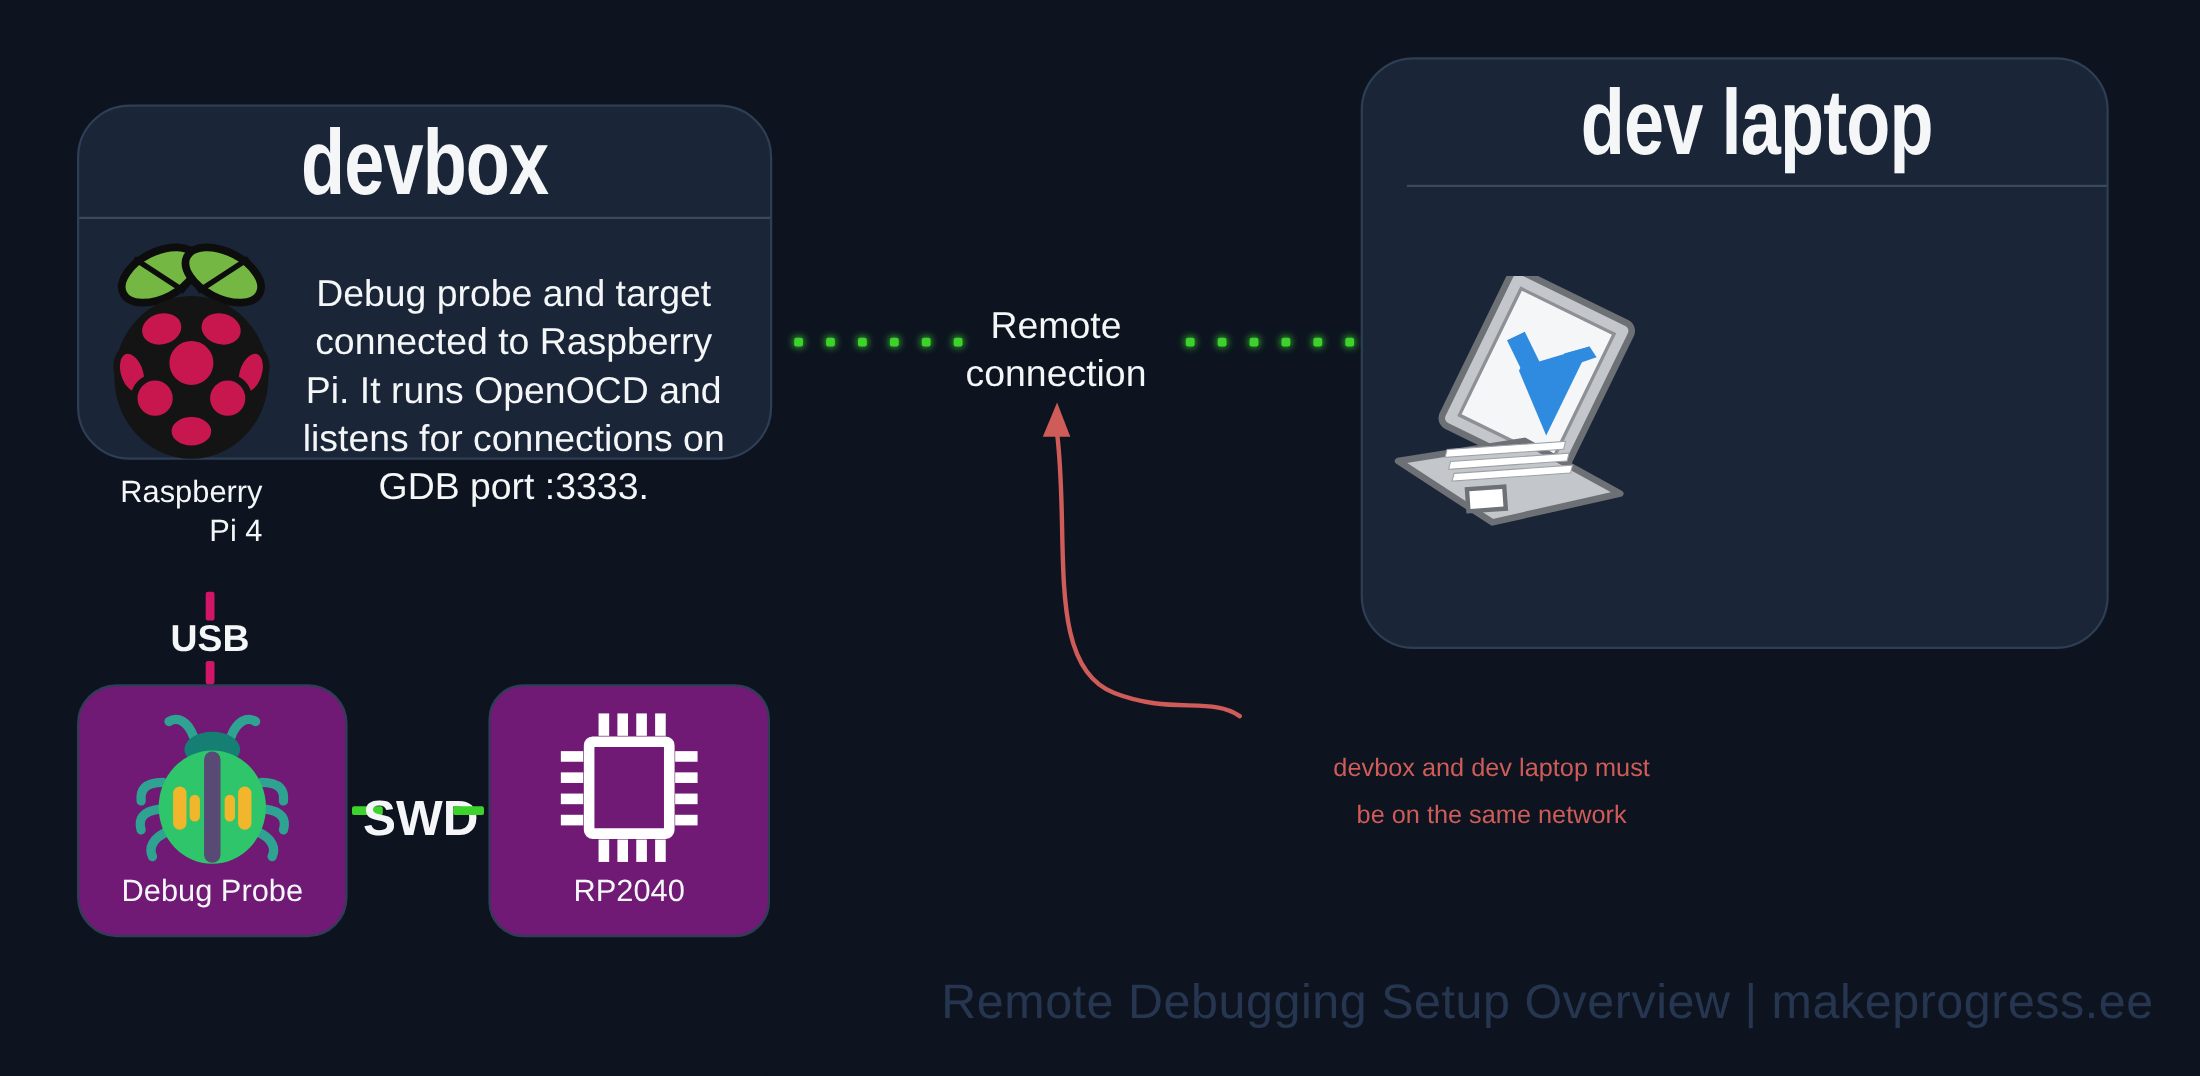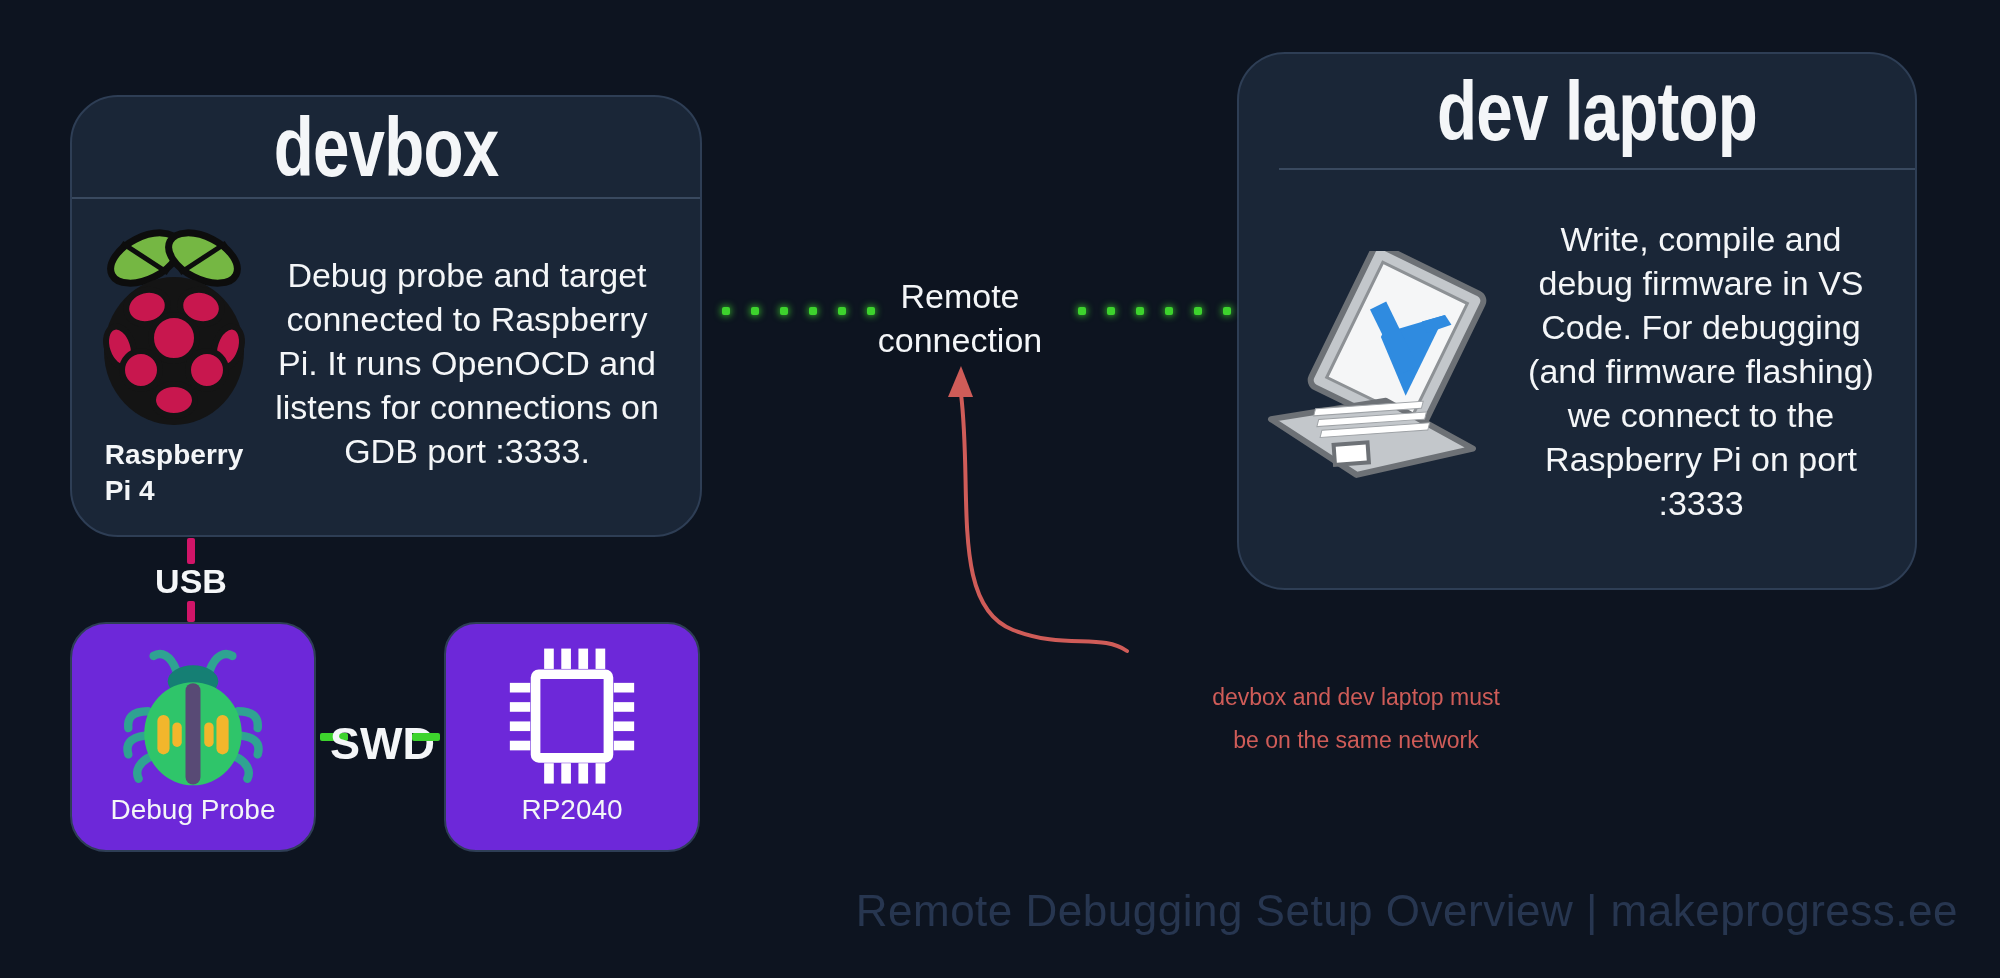--- a/index.html
+++ b/index.html
@@ -8,33 +8,33 @@
 
   
   .card{position:absolute;background:#1a2637;border:2px solid #2e3e55;border-radius:48px;
         box-sizing:border-box;display:flex;flex-direction:column;}
   .card-header{flex:0 0 auto;display:flex;align-items:center;justify-content:center;
                border-bottom:2px solid rgba(140,165,200,.28);}
   .card-title{font-weight:bold;font-size:84px;letter-spacing:-1px;
               transform:scaleX(.78);transform-origin:center;white-space:nowrap;}
   .card-body{flex:1;display:flex;align-items:center;}
 
-  #devbox-card{left:70px;top:95px;width:632px;height:442px;}
+  #devbox-card{left:70px;top:95px;width:632px;height:323px;}
   #devbox-card .card-header{height:100px;}
   #devbox-card .card-body{padding:10px 20px 18px 22px;}
 
   #laptop-card{left:1237px;top:52px;width:680px;height:538px;}
   #laptop-card .card-header{height:114px;margin-left:40px;}
   #laptop-card .card-body{padding:10px 16px 26px 14px;}
 
   .device-col{display:flex;flex-direction:column;align-items:center;flex:0 0 auto;}
-  .device-label{font-size:28px;line-height:36px;text-align:left;white-space:pre-line;margin-top:8px;font-weight:bold;}
+  .device-label{font-size:28px;line-height:36px;text-align:right;white-space:pre-line;margin-top:8px;}
   .card-desc{flex:1;font-size:34px;line-height:44px;text-align:center;white-space:pre-line;}
 
-  .small-box{position:absolute;background:#6d28d9;border:2px solid #2e3e55;border-radius:36px;
+  .small-box{position:absolute;background:#701a75;border:2px solid #2e3e55;border-radius:36px;
              box-sizing:border-box;display:flex;flex-direction:column;align-items:center;
              padding-top:16px;}
   #probe-box{left:70px;top:622px;width:246px;height:230px;}
   #rp2040-box{left:444px;top:622px;width:256px;height:230px;border-radius:32px;}
   .small-box-label{font-size:28px;margin-top:4px;}
 
   
   .usb-seg{position:absolute;left:187px;width:8px;background:#d11568;border-radius:2px;}
   #usb-seg-top{top:538px;height:26px;}
   #usb-seg-bottom{top:601px;height:21px;}
@@ -130,27 +130,20 @@
             <polygon points="28,186 138,148 232,180 122,226" fill="#c3c7cb" stroke="#6d7176" stroke-width="6" stroke-linejoin="round"></polygon>
             <g transform="translate(70,168) rotate(-14) skewX(-18)" fill="#ffffff" stroke="#9ea2a6" stroke-width="1">
               <rect x="0" y="0" width="108" height="7"></rect>
               <rect x="6" y="11" width="108" height="7"></rect>
               <rect x="12" y="22" width="108" height="7"></rect>
             </g>
             <rect x="96" y="196" width="34" height="20" transform="rotate(-14 113 206)" fill="#ffffff" stroke="#6d7176" stroke-width="4"></rect>
           </g>
         </svg>
       </div>
-      <div class="card-desc">Write, compile and
-debug firmware in VS
-Code. For debugging
-(and firmware flashing)
-we connect to the
-Raspberry Pi on port
-:3333</div>
     </div>
   </div>
 
   <div class="small-box" id="probe-box">
     <svg class="icon" width="150" height="150" viewBox="0 0 160 160">
       <g stroke="#2fa392" stroke-width="9" fill="none" stroke-linecap="round">
         <path d="M62,32 C56,16 46,12 38,17"></path>
         <path d="M98,32 C104,16 114,12 122,17"></path>
         <path d="M32,76 C14,76 10,84 11,94"></path>
         <path d="M29,102 C12,104 8,112 11,122"></path>

